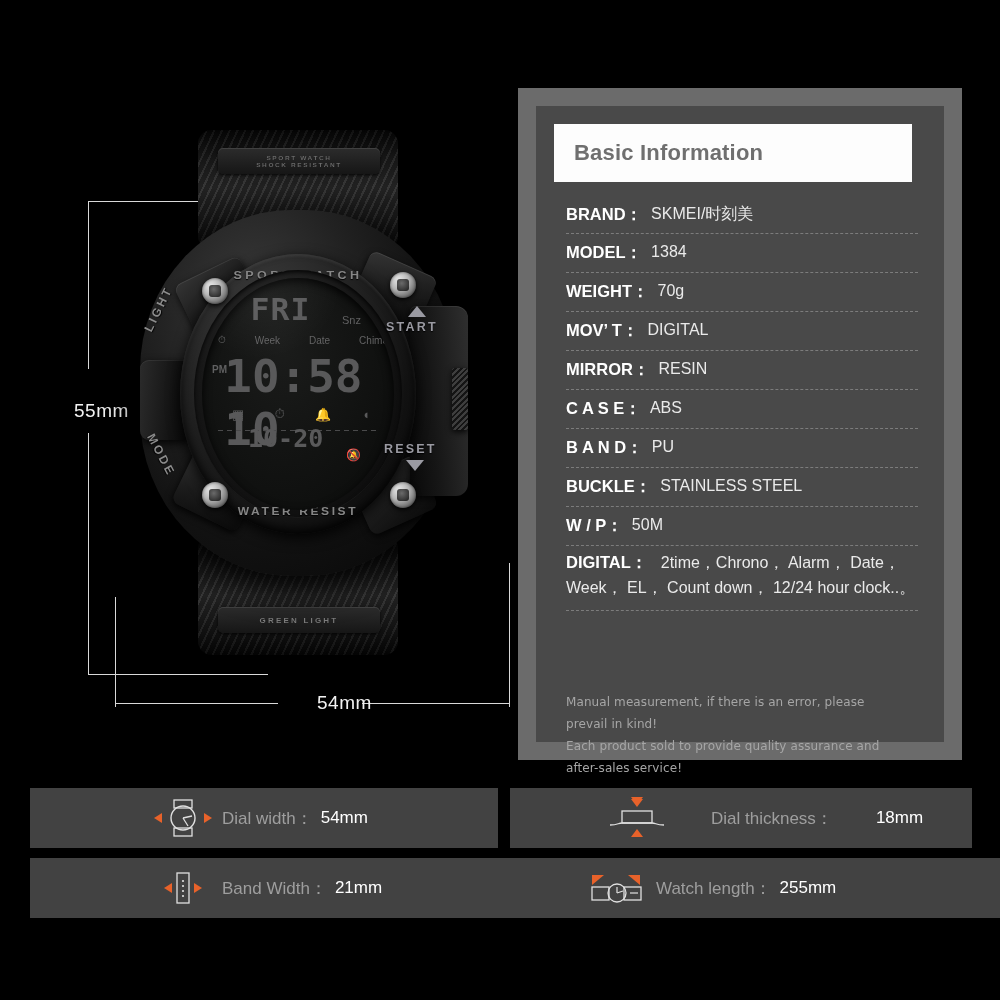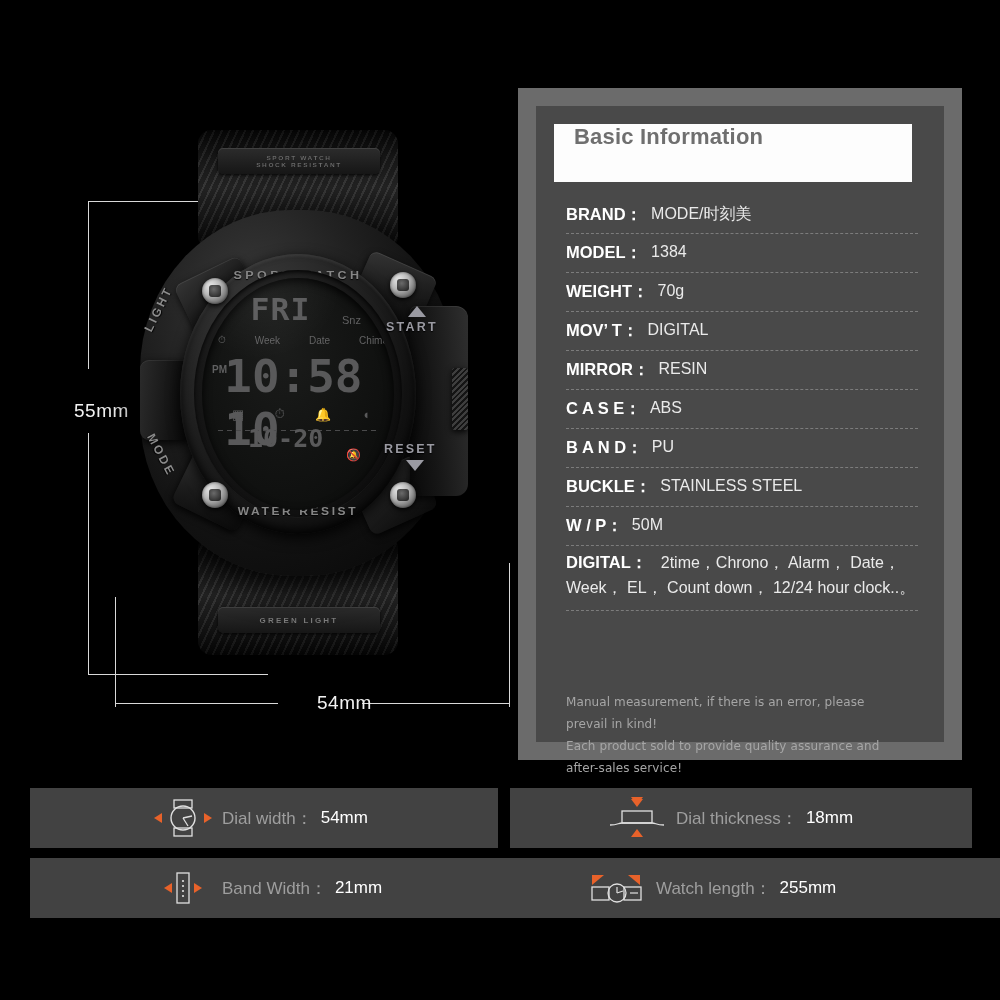--- a/index.html
+++ b/index.html
@@ -187,21 +187,21 @@
   #spec-outer {
     position: absolute; left: 518px; top: 88px; width: 444px; height: 672px;
     background: #6b6b6b;
   }
   #spec-inner {
     position: absolute; left: 18px; top: 18px; right: 18px; bottom: 18px;
     background: #494949;
   }
   #spec-title-bar {
     position: absolute; left: 18px; top: 18px; width: 358px; height: 58px;
-    background: #fdfdfd; display: flex; 
+    background: #fdfdfd; display: flex; align-items: center;
   }
   #spec-title-bar .t {
     margin-left: 20px; color: #6f6f6f; font-size: 22px; font-weight: 700;
     letter-spacing: .2px;
   }
   #spec-rows { position: absolute; left: 30px; top: 94px; right: 26px; }
   .spec-row {
     display: flex; align-items: center; padding: 0 0 6px 0; min-height: 34px;
     border-bottom: 1px dashed #7c7c7c;
     margin-bottom: 5px;
@@ -340,21 +340,21 @@
 
       <div id="spec-title-bar">
         <span class="t">Basic Information</span>
       </div>
 
       <div id="spec-rows">
 
         <div class="spec-row">
           <span class="spec-k">BRAND</span>
           <span class="spec-k colon">：</span>
-          <span class="spec-v">MODE/时刻美</span>
+          <span class="spec-v">SKMEI/时刻美</span>
         </div>
 
         <div class="spec-row">
           <span class="spec-k">MODEL</span>
           <span class="spec-k colon">：</span>
           <span class="spec-v">1384</span>
         </div>
 
         <div class="spec-row">
           <span class="spec-k">WEIGHT</span>
@@ -422,21 +422,21 @@
           <rect x="22" y="31" width="18" height="8" fill="none" stroke="#e0e0e0" stroke-width="1.3"></rect>
           <circle cx="31" cy="21" r="12" fill="none" stroke="#e0e0e0" stroke-width="1.4"></circle>
           <line x1="31" y1="21" x2="40" y2="19" stroke="#e0e0e0" stroke-width="1.3"></line>
           <line x1="31" y1="21" x2="36" y2="29" stroke="#e0e0e0" stroke-width="1.3"></line>
         </svg>
       </div>
       <span class="lbl">Dial width：</span>
       <span class="val">54mm</span>
     </div>
 
-    <div class="card right" style="left:510px; top:6px; width:462px;">
+    <div class="card right" style="left:510px; top:6px; width:462px;gap:35px;">
       <div class="ico">
         <svg width="66" height="42" viewBox="0 0 66 42">
           <polygon points="33,4 27,12 39,12" fill="#e8622a" transform="translate(0,-2) scale(1,-1) translate(0,-14)"></polygon>
           <polygon points="27,2 39,2 33,10" fill="#e8622a"></polygon>
           <polygon points="27,40 39,40 33,32" fill="#e8622a"></polygon>
           <rect x="18" y="14" width="30" height="12" fill="none" stroke="#e0e0e0" stroke-width="1.3"></rect>
           <path d="M6 28 C14 28 14 26 18 26 L48 26 C52 26 52 28 60 28" fill="none" stroke="#e0e0e0" stroke-width="1.3"></path>
         </svg>
       </div>
       <span class="lbl">Dial thickness：</span>

